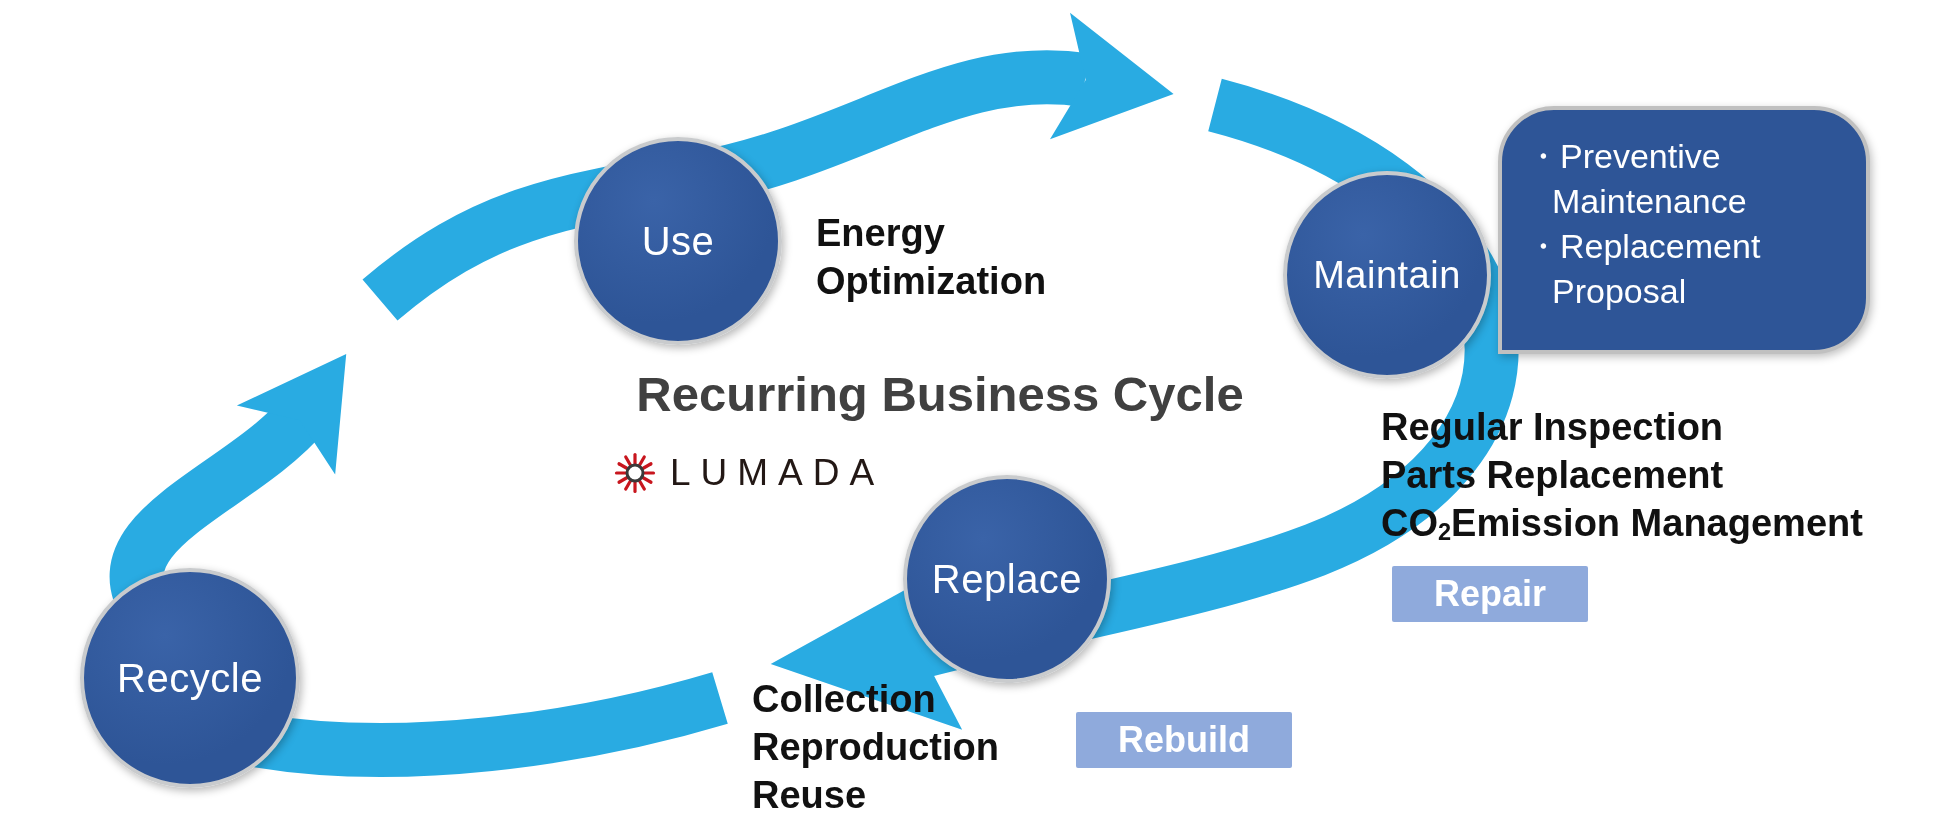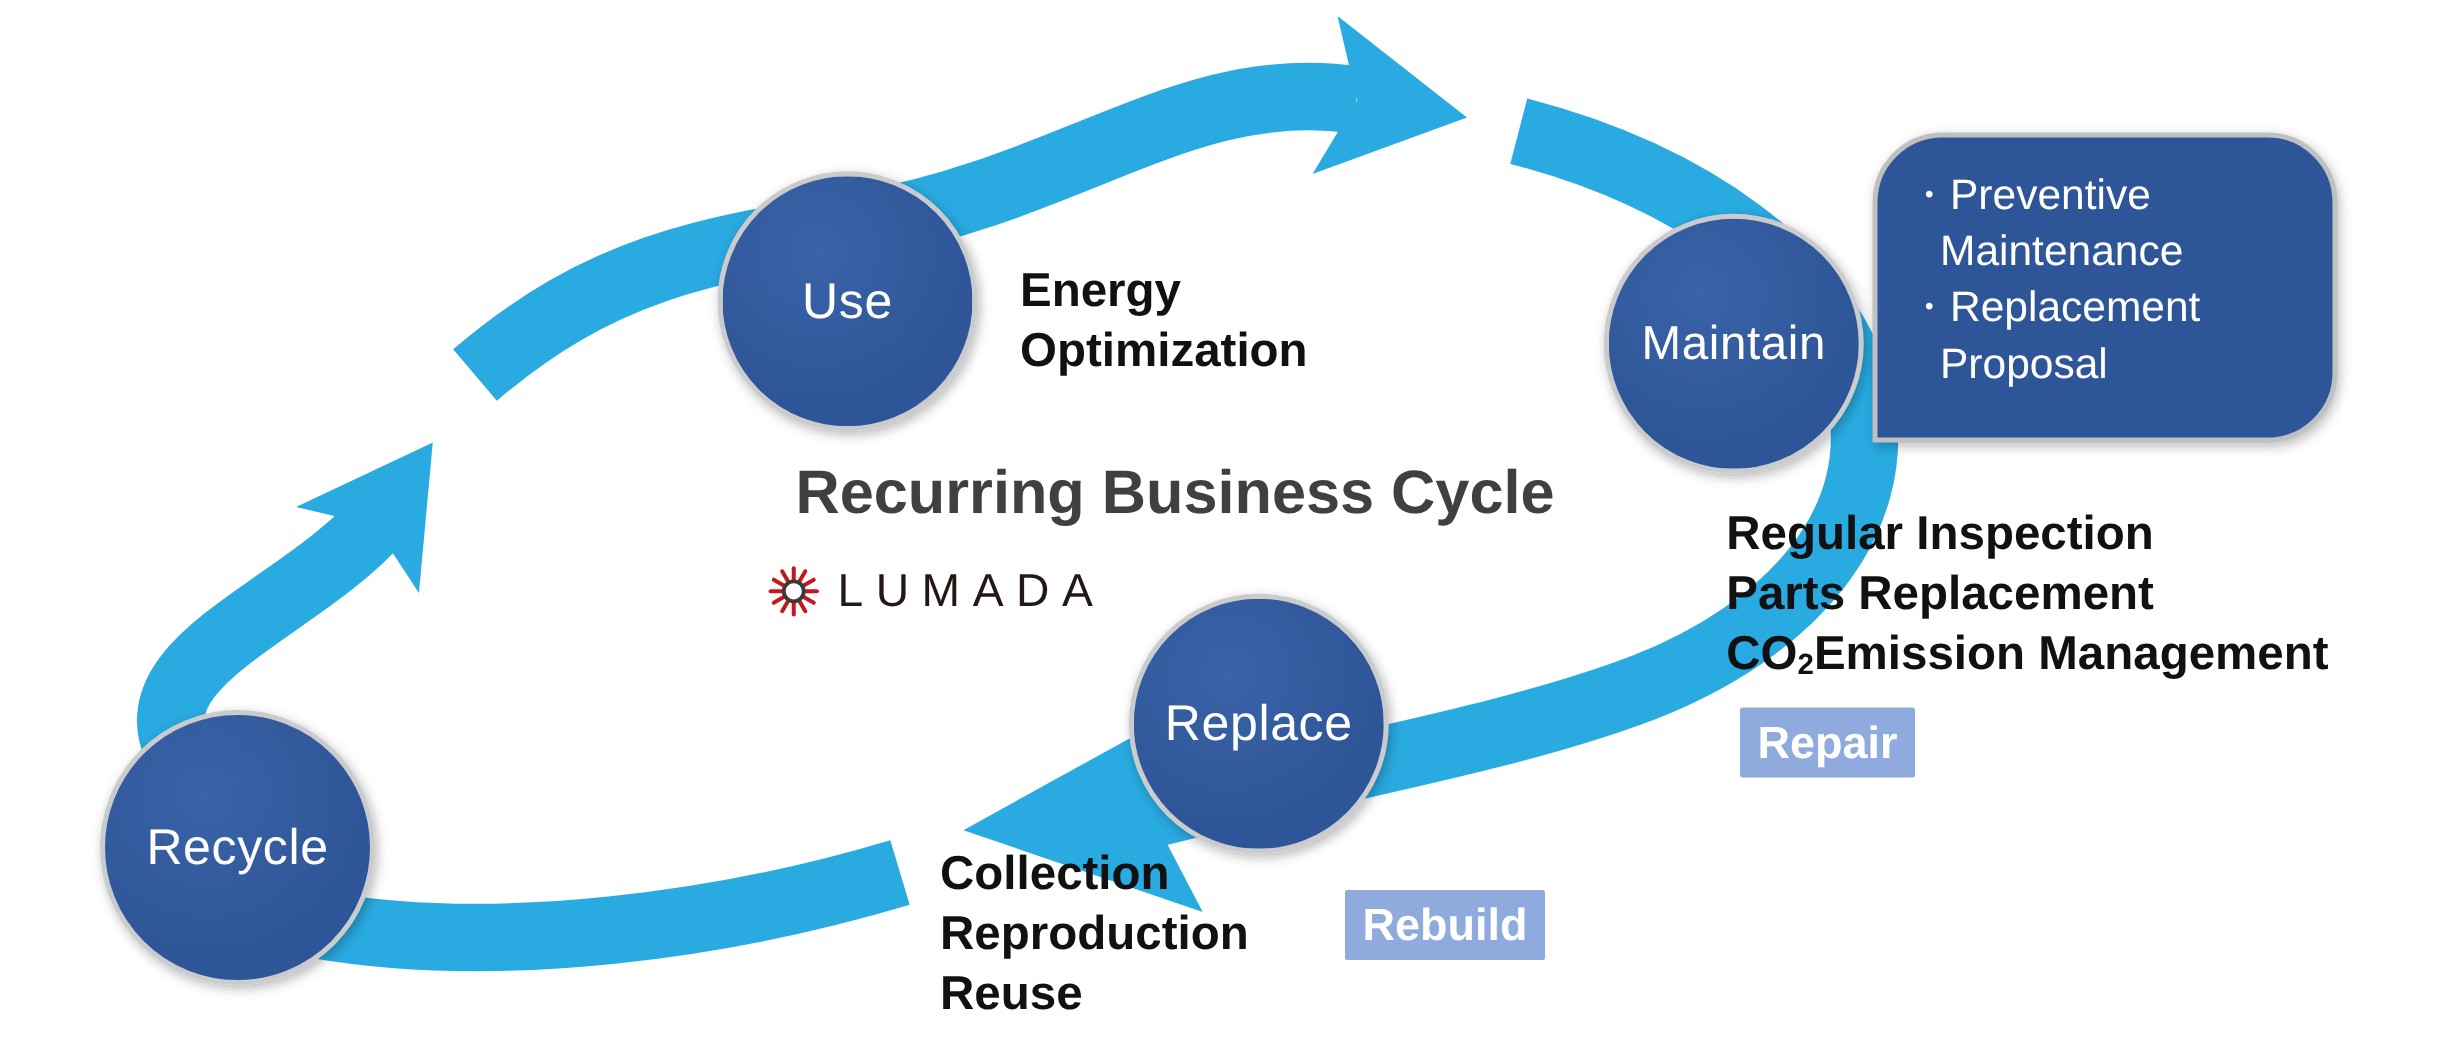--- a/index.html
+++ b/index.html
@@ -42,21 +42,21 @@
   .cycle-title{
     position:absolute;left:555px;top:366px;width:770px;z-index:4;
     text-align:center;font-size:49px;font-weight:700;color:#404040;
   }
 
   .lumada{position:absolute;left:612px;top:450px;z-index:4;display:flex;align-items:center;gap:12px;}
   .lumada-text{font-size:37px;letter-spacing:10px;color:#231815;font-weight:500;}
 
   .badge{
     position:absolute;z-index:4;background:#8FAADC;color:#fff;
-    font-weight:700;font-size:36px;padding:7px 14px;border-radius:2px;
+    font-weight:700;font-size:36px;padding:7px 42px;border-radius:2px;
   }
   #repair-badge{left:1392px;top:566px;}
   #rebuild-badge{left:1076px;top:712px;}
 </style>
 </head>
 <body>
 
 <div class="stage">
 
   <svg class="cycle" width="1960" height="840" viewBox="0 0 1960 840">

